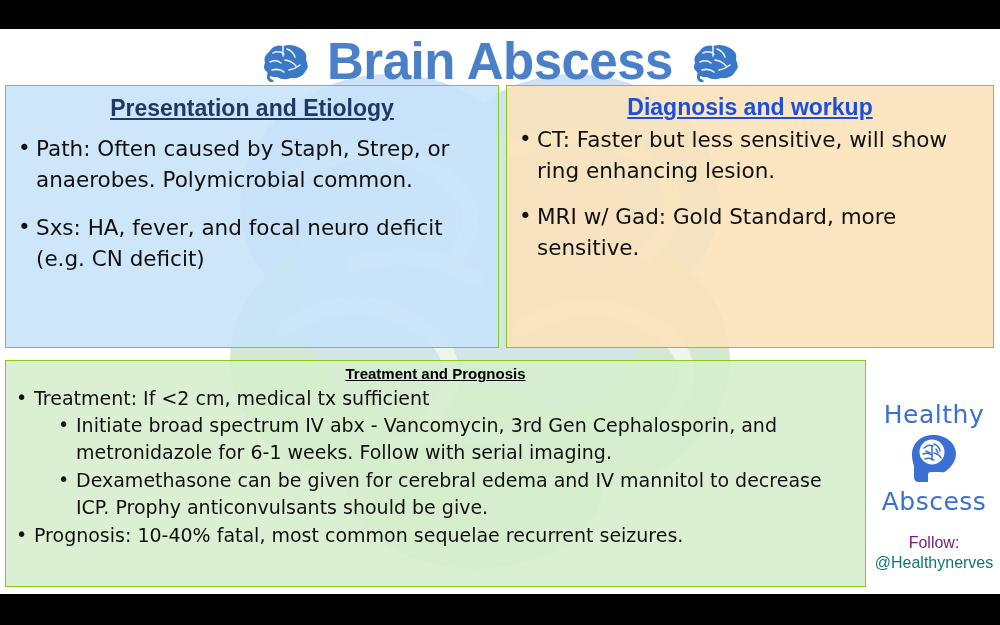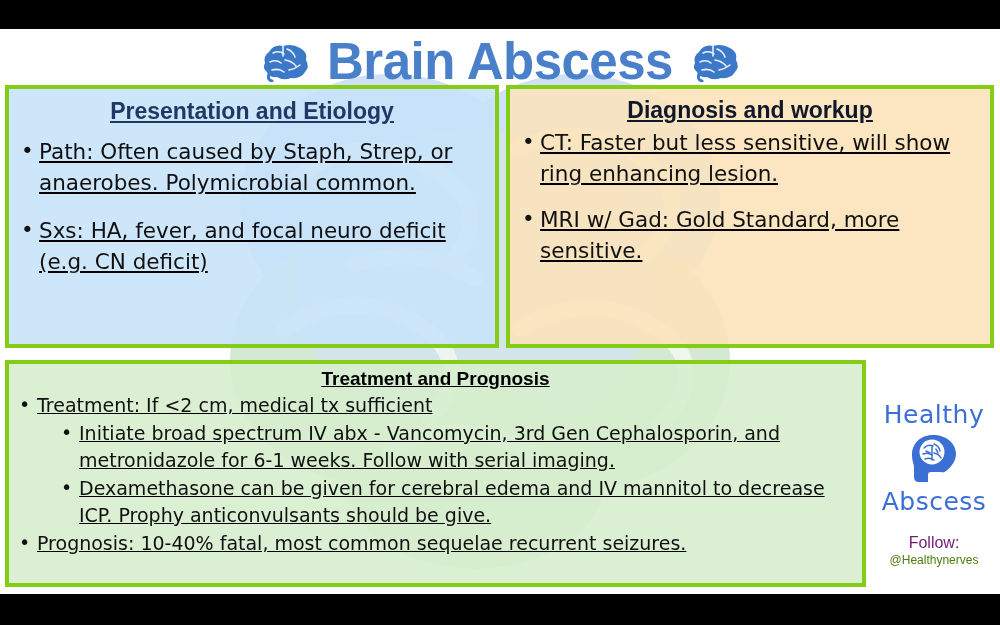--- a/index.html
+++ b/index.html
@@ -84,24 +84,23 @@
     line-height: 1;
     color: #4a7fc9;
     letter-spacing: -0.5px;
     white-space: nowrap;
   }
 
   
   .panel {
     position: absolute;
     z-index: 6;
-    border: 4px solid #84cc16;
+    border: 1px solid #84cc16;
     box-sizing: border-box;
     overflow: hidden;
-    text-decoration: underline;
   }
   .panel-tint {
     position: absolute;
     left: 0; top: 0; right: 0; bottom: 0;
     z-index: 1;
     pointer-events: none;
   }
   .panel-inner {
     position: relative;
     z-index: 3;
@@ -139,25 +138,25 @@
     text-decoration: underline;
     line-height: 1.1;
   }
   #header-presentation {
     font-size: 23px;
     color: #1f3864;
     padding-top: 10px;
   }
   #header-diagnosis {
     font-size: 23px;
-    color: #0f172a;
+    color: #1d4ed8;
     padding-top: 9px;
   }
   #header-treatment {
-    font-size: 19px;
+    font-size: 15px;
     color: #000000;
     padding-top: 5px;
   }
 
   
   ul.bullets {
     list-style: none;
     margin: 0;
     padding: 0;
     color: #101010;
@@ -244,23 +243,23 @@
   }
   #brand-follow {
     margin-top: 18px;
     font-family: "Liberation Sans", sans-serif;
     font-size: 16px;
     line-height: 1.25;
     color: #701a75;
   }
   #brand-handle {
     font-family: "Liberation Sans", sans-serif;
-    font-size: 12px;
+    font-size: 16px;
     line-height: 1.25;
-    color: #4d7c0f;
+    color: #0f766e;
   }
 </style>
 </head>
 <body>
 
 <div id="slide-frame">
 
   <div id="letterbox-top"></div>
 
   <div id="slide">

